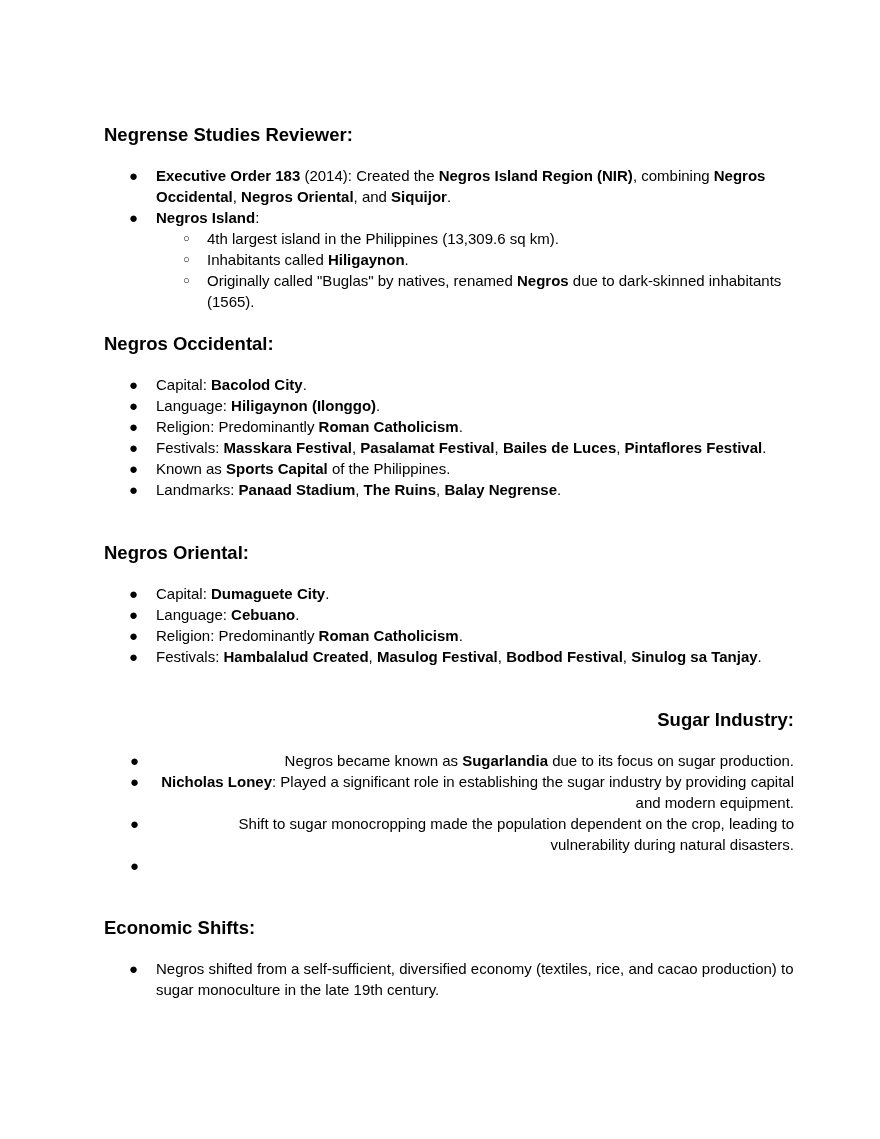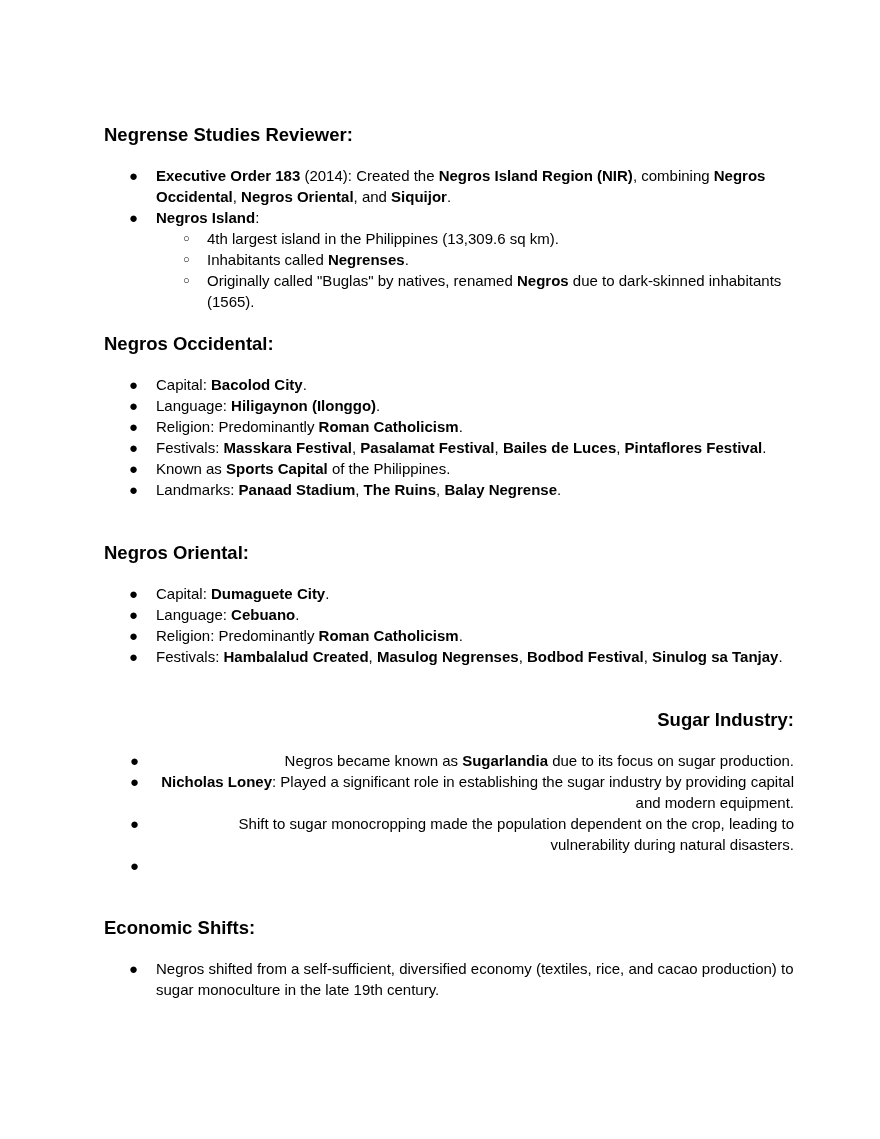--- a/index.html
+++ b/index.html
@@ -77,21 +77,21 @@
 <body>
 
 <div class="page">
 
   <div class="section" id="intro-section" style="top:124px;">
     <h2>Negrense Studies Reviewer:</h2>
     <ul class="l1" id="intro-list" style="margin-top:19px;">
         <li><span class="dot">●</span><span><b>Executive Order 183</b><span> (2014): Created the </span><b>Negros Island Region (NIR)</b><span>, combining </span><b>Negros Occidental</b><span>, </span><b>Negros Oriental</b><span>, and </span><b>Siquijor</b><span>.</span></span></li>
         <li><span class="dot">●</span><span><b>Negros Island</b><span>:</span></span><ul class="l2">
             <li><span class="circ">○</span><span><span>4th largest island in the Philippines (13,309.6 sq km).</span></span></li>
-            <li><span class="circ">○</span><span><span>Inhabitants called </span><b>Negrenses</b><span>.</span></span></li>
+            <li><span class="circ">○</span><span><span>Inhabitants called </span><b>Hiligaynon</b><span>.</span></span></li>
             <li><span class="circ">○</span><span><span>Originally called "Buglas" by natives, renamed </span><b>Negros</b><span> due to dark-skinned inhabitants (1565).</span></span></li>
           </ul></li>
       </ul>
   </div>
 
   <div class="section" id="sec-0" style="top:333px;">
     <h2>Negros Occidental:</h2>
     <ul class="l1" style="margin-top:19px;">
         <li><span class="dot">●</span><span><span>Capital: </span><b>Bacolod City</b><span>.</span></span></li>
         <li><span class="dot">●</span><span><span>Language: </span><b>Hiligaynon (Ilonggo)</b><span>.</span></span></li>
@@ -101,21 +101,21 @@
         <li><span class="dot">●</span><span><span>Landmarks: </span><b>Panaad Stadium</b><span>, </span><b>The Ruins</b><span>, </span><b>Balay Negrense</b><span>.</span></span></li>
       </ul>
   </div>
 
   <div class="section" id="sec-1" style="top:542px;">
     <h2>Negros Oriental:</h2>
     <ul class="l1" style="margin-top:19px;">
         <li><span class="dot">●</span><span><span>Capital: </span><b>Dumaguete City</b><span>.</span></span></li>
         <li><span class="dot">●</span><span><span>Language: </span><b>Cebuano</b><span>.</span></span></li>
         <li><span class="dot">●</span><span><span>Religion: Predominantly </span><b>Roman Catholicism</b><span>.</span></span></li>
-        <li><span class="dot">●</span><span><span>Festivals: </span><b>Hambalalud Created</b><span>, </span><b>Masulog Negrenses</b><span>, </span><b>Bodbod Festival</b><span>, </span><b>Sinulog sa Tanjay</b><span>.</span></span></li>
+        <li><span class="dot">●</span><span><span>Festivals: </span><b>Hambalalud Created</b><span>, </span><b>Masulog Festival</b><span>, </span><b>Bodbod Festival</b><span>, </span><b>Sinulog sa Tanjay</b><span>.</span></span></li>
       </ul>
   </div>
 
   <div class="section" id="sec-2" style="top:709px;text-align:right;">
     <h2>Sugar Industry:</h2>
     <ul class="l1" style="margin-top:19px;">
         <li><span class="dot">●</span><span><span>Negros became known as </span><b>Sugarlandia</b><span> due to its focus on sugar production.</span></span></li>
         <li><span class="dot">●</span><span><b>Nicholas Loney</b><span>: Played a significant role in establishing the sugar industry by providing capital and modern equipment.</span></span></li>
         <li><span class="dot">●</span><span><span>Shift to sugar monocropping made the population dependent on the crop, leading to vulnerability during natural disasters.</span></span></li>
         <li><span class="dot">●</span></li>

